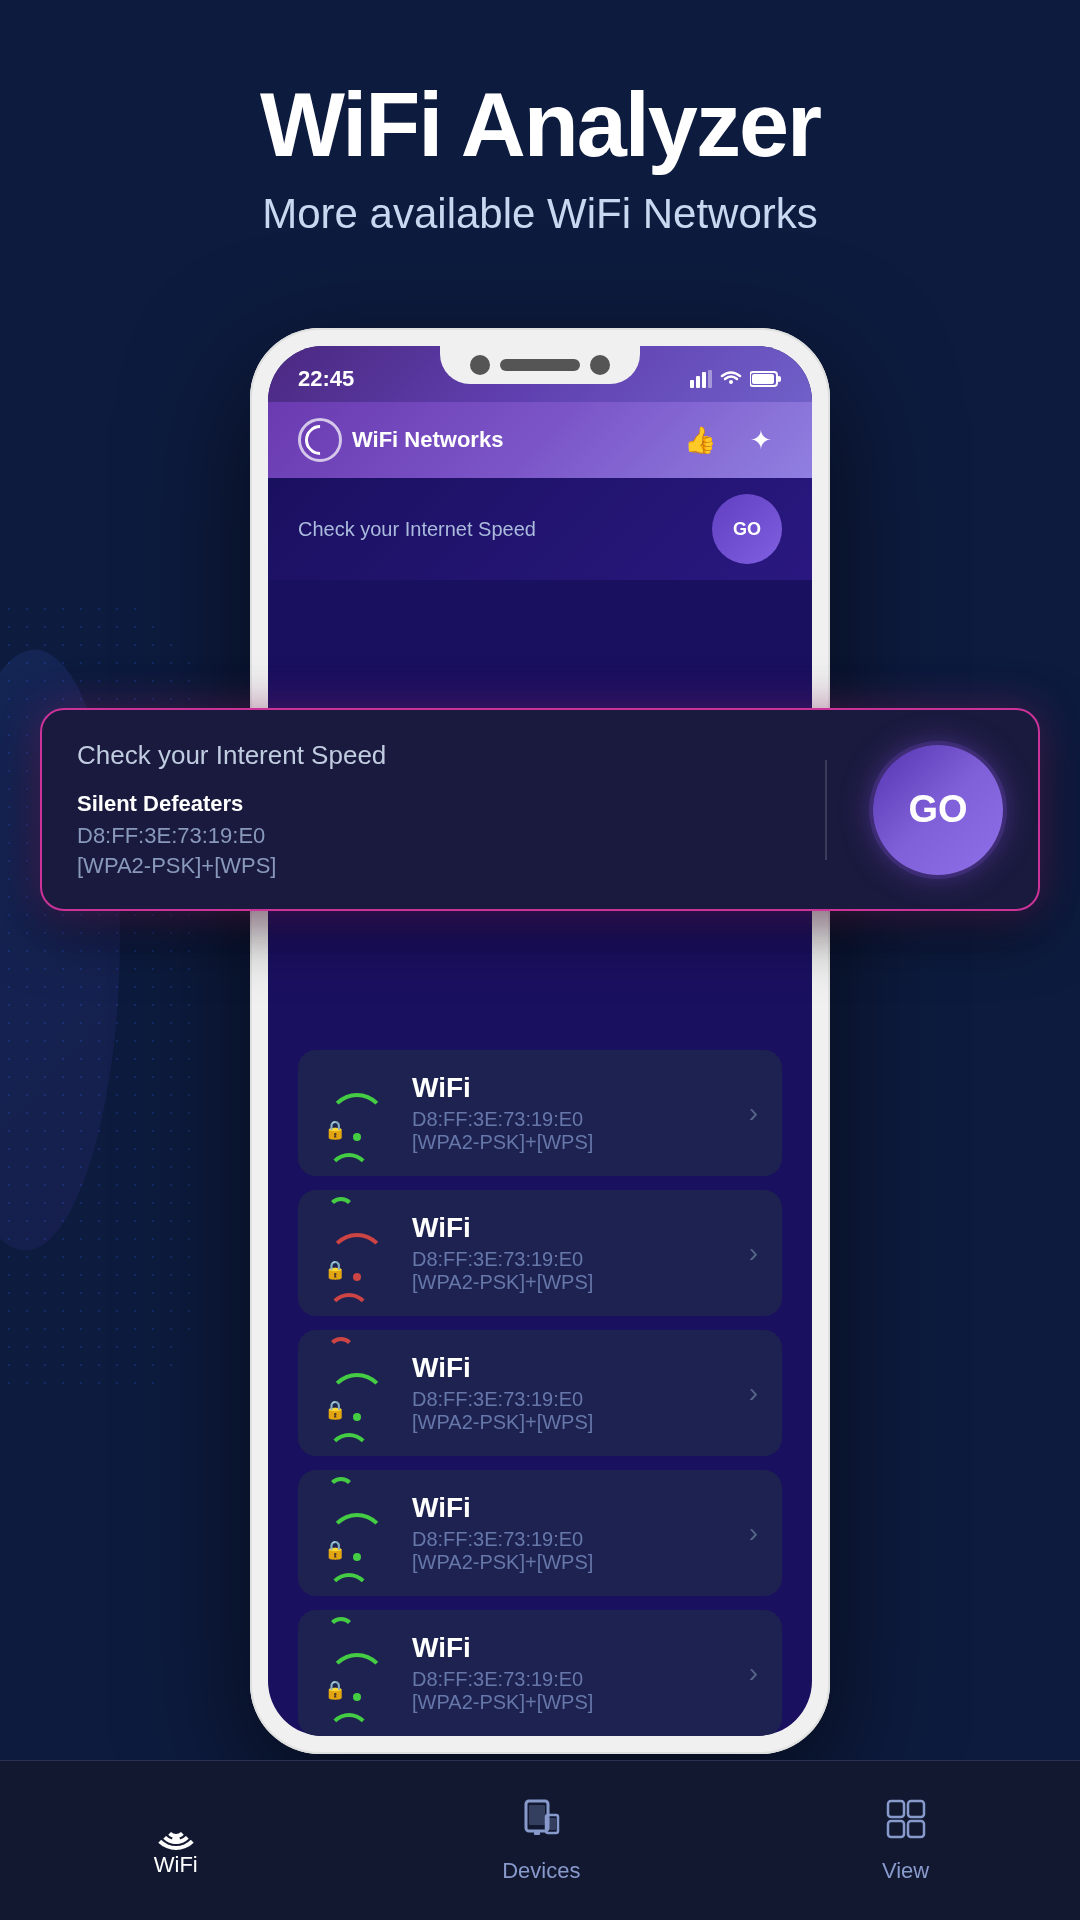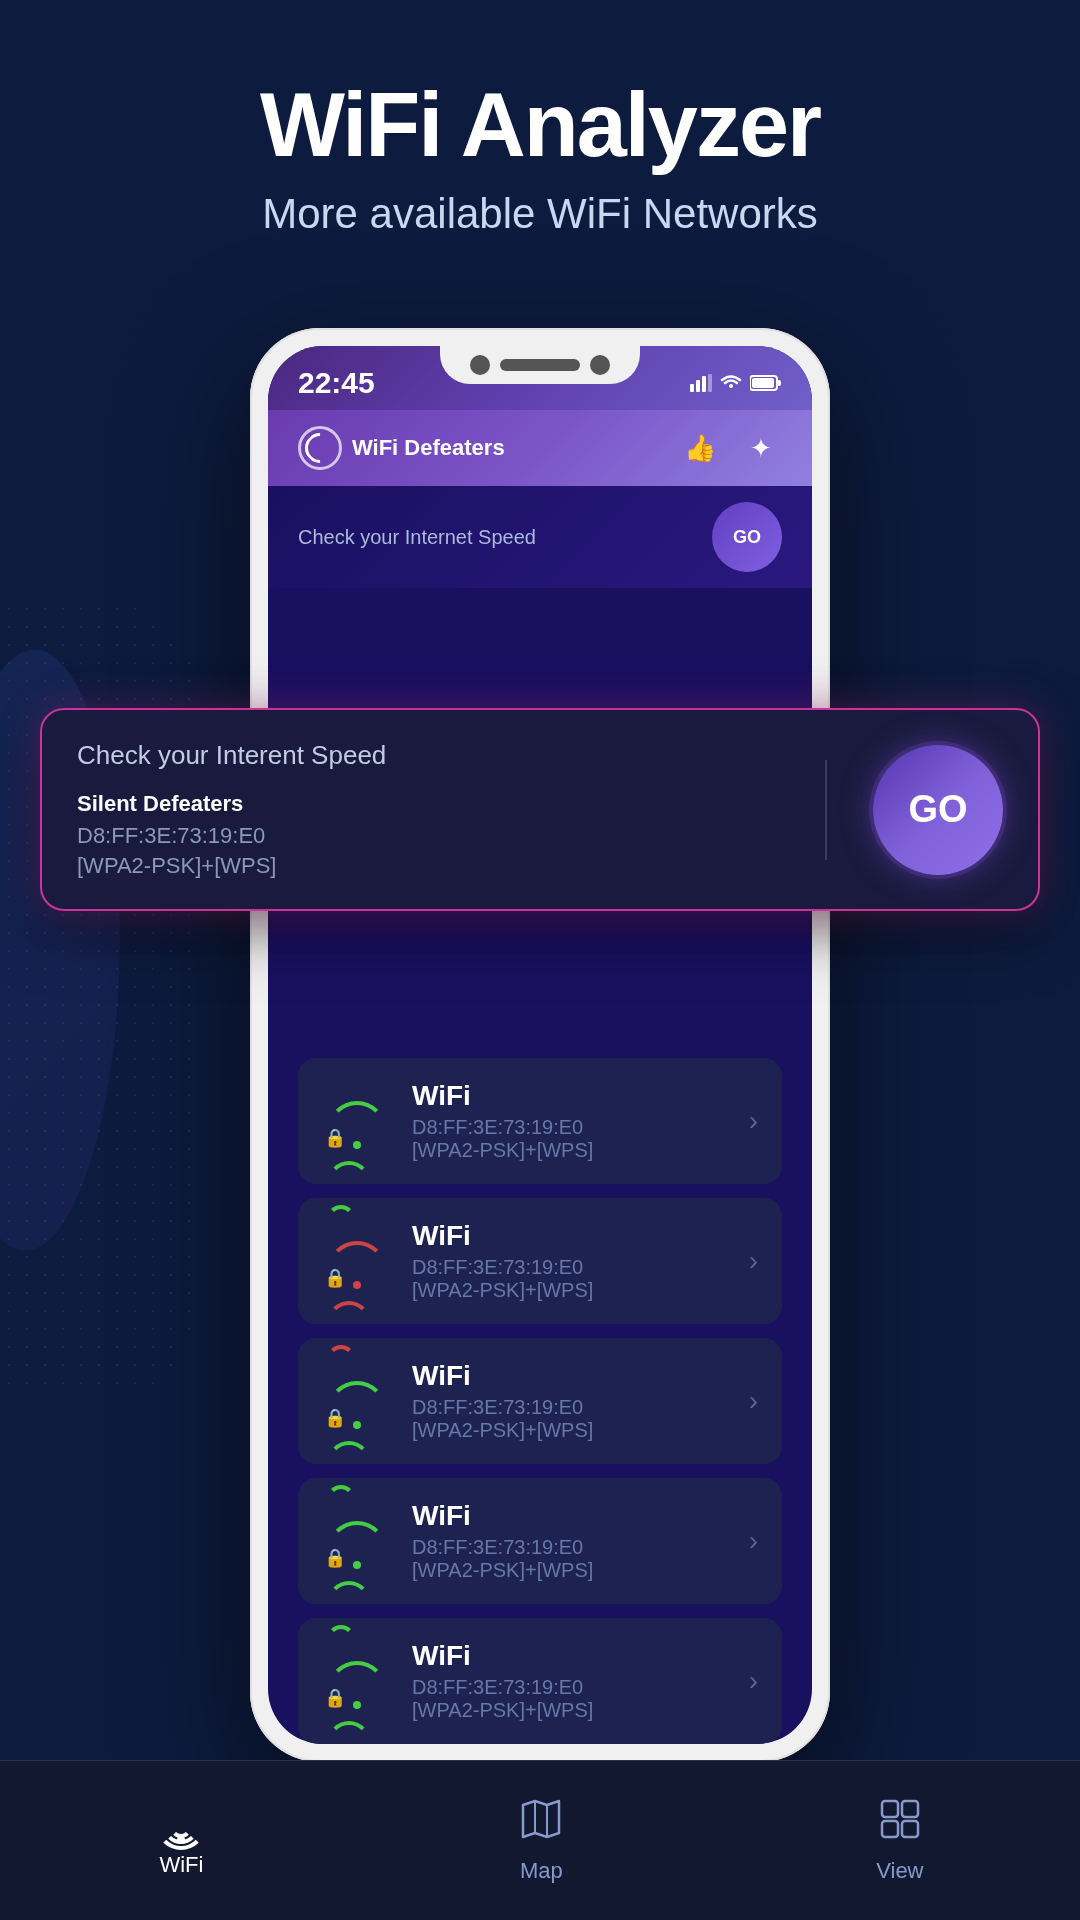--- a/index.html
+++ b/index.html
@@ -121,21 +121,21 @@
       border-radius: 6px;
     }
     .notch-cam2 {
       width: 20px;
       height: 20px;
       background: #555;
       border-radius: 50%;
     }
 
     .status-time {
-      font-size: 30px;
+      font-size: 22px;
       color: white;
       font-weight: 600;
     }
     .status-icons {
       display: flex;
       align-items: center;
       gap: 8px;
     }
     .status-icons svg {
       fill: white;
@@ -463,21 +463,21 @@
             <rect x="27" y="6" width="4" height="6" rx="2" fill="white"></rect>
             <rect x="2" y="4" width="22" height="10" rx="2" fill="white"></rect>
           </svg>
         </div>
       </div>
 
       <div class="app-header">
         <div class="wifi-logo">
           <div class="wifi-logo-icon"></div>
           <div class="logo-text">
-            <span>WiFi</span><span> Defeaters</span>
+            <span>WiFi</span><span> Networks</span>
           </div>
         </div>
         <div class="app-header-icons">
           <div class="header-icon-btn">👍</div>
           <div class="header-icon-btn">✦</div>
         </div>
       </div>
 
       <div class="speed-banner-phone">
         <div class="speed-banner-phone-text">Check your Internet Speed</div>
@@ -586,31 +586,33 @@
   <div class="nav-item">
     <div class="nav-wifi-icon">
       <div class="nav-wifi-arc1"></div>
       <div class="nav-wifi-arc2"></div>
       <div class="nav-wifi-arc3"></div>
       <div class="nav-wifi-dot"></div>
     </div>
     <span class="nav-label active">WiFi</span>
   </div>
 
-
   <div class="nav-item">
     <div class="nav-icon">
-      <svg width="44" height="44" viewBox="0 0 44 44" fill="none">
-        <path d="M4 8 L16 4 L28 8 L40 4 L40 36 L28 40 L16 36 L4 40 Z" stroke="#8899cc" stroke-width="2.5" fill="none" stroke-linejoin="round"></path>
-        <line x1="16" y1="4" x2="16" y2="36" stroke="#8899cc" stroke-width="2"></line>
-        <line x1="28" y1="8" x2="28" y2="40" stroke="#8899cc" stroke-width="2"></line>
+      <svg width="40" height="44" viewBox="0 0 40 44" fill="none">
+        <rect x="5" y="4" width="22" height="30" rx="3" stroke="#8899cc" stroke-width="3" fill="none"></rect>
+        <rect x="8" y="8" width="16" height="20" rx="1" fill="#8899cc" opacity="0.3"></rect>
+        <rect x="13" y="34" width="6" height="4" rx="1" fill="#8899cc"></rect>
+        <rect x="25" y="18" width="12" height="18" rx="2" stroke="#8899cc" stroke-width="2.5" fill="none"></rect>
+        <rect x="27" y="21" width="8" height="12" rx="1" fill="#8899cc" opacity="0.3"></rect>
       </svg>
     </div>
-    <span class="nav-label">Map</span>
+    <span class="nav-label">Devices</span>
   </div>
+
 
   <div class="nav-item">
     <div class="nav-icon">
       <svg width="44" height="44" viewBox="0 0 44 44" fill="none">
         <rect x="4" y="4" width="16" height="16" rx="3" stroke="#8899cc" stroke-width="2.5" fill="none"></rect>
         <rect x="24" y="4" width="16" height="16" rx="3" stroke="#8899cc" stroke-width="2.5" fill="none"></rect>
         <rect x="4" y="24" width="16" height="16" rx="3" stroke="#8899cc" stroke-width="2.5" fill="none"></rect>
         <rect x="24" y="24" width="16" height="16" rx="3" stroke="#8899cc" stroke-width="2.5" fill="none"></rect>
       </svg>
     </div>

